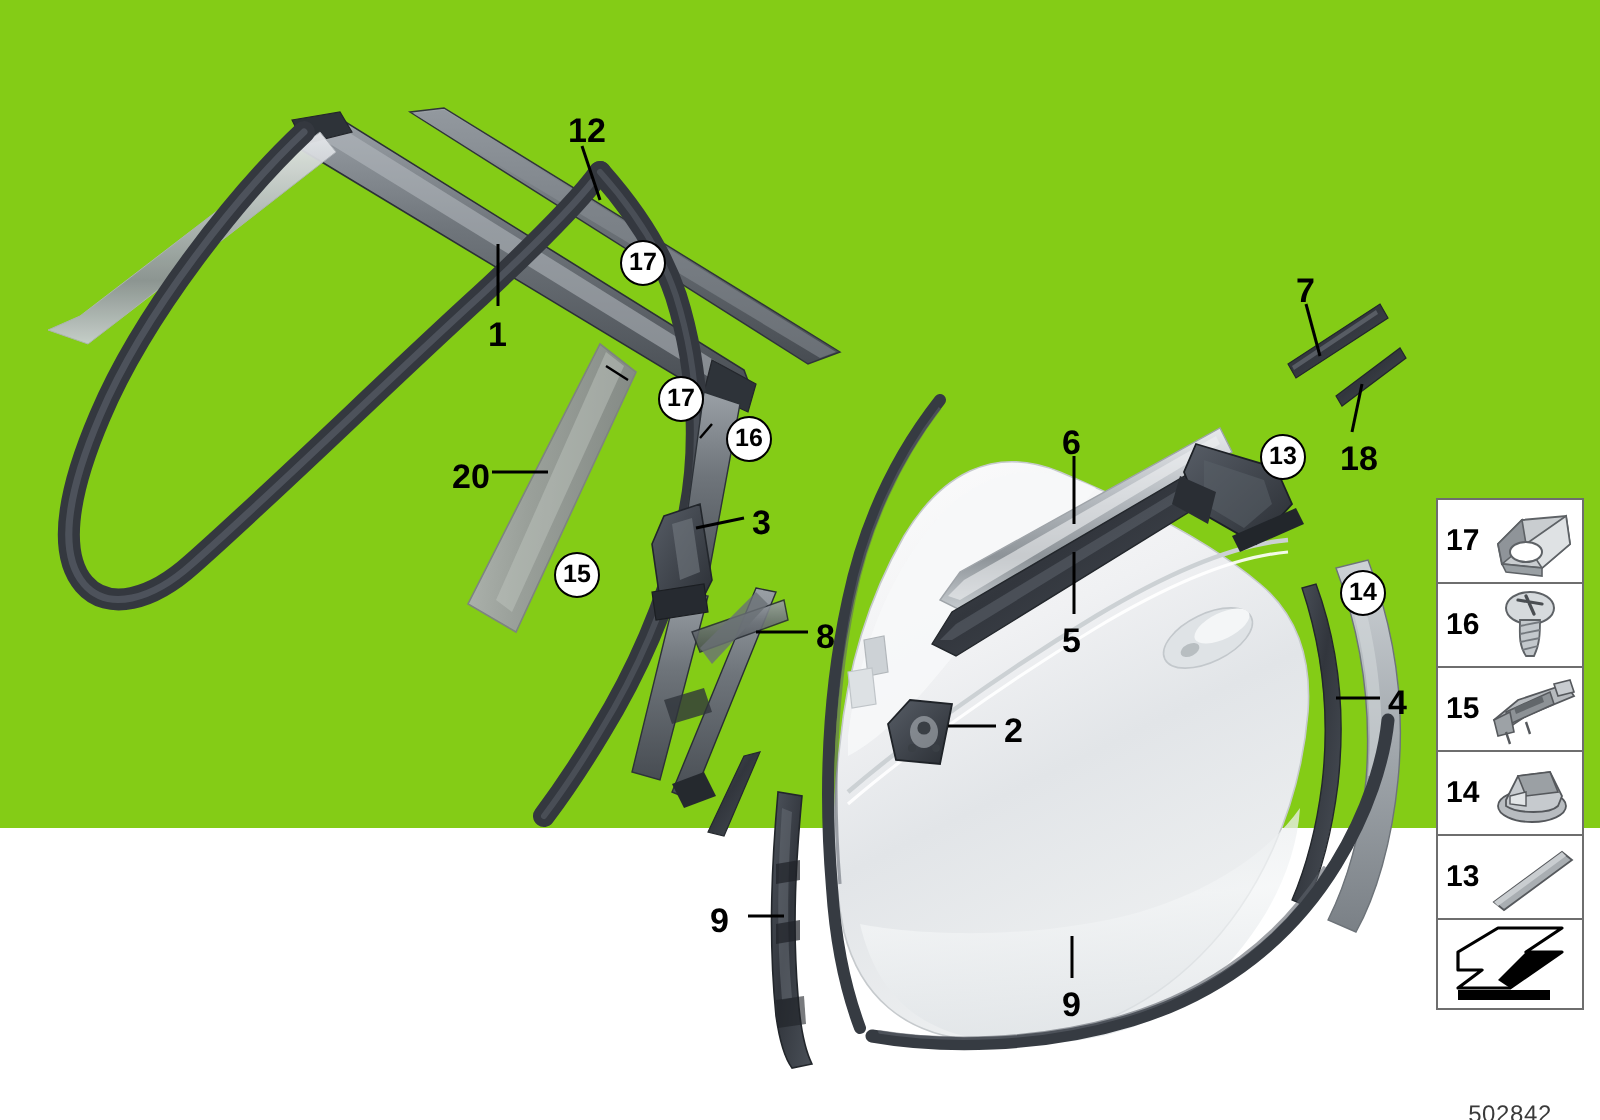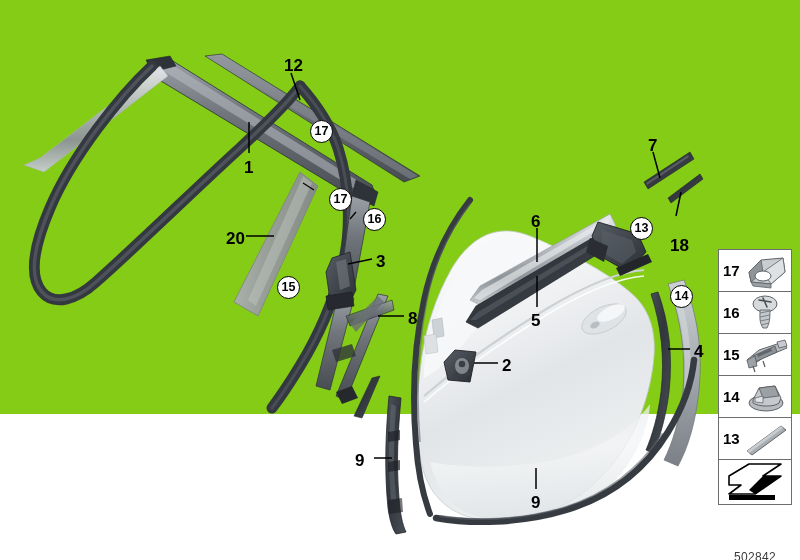--- a/index.html
+++ b/index.html
@@ -357,21 +357,21 @@
   <div class="callout" style="left:244px; top:159px;">1</div>
   <div class="callout" style="left:226px; top:230px;">20</div>
   <div class="callout" style="left:376px; top:253px;">3</div>
   <div class="callout" style="left:408px; top:310px;">8</div>
   <div class="callout" style="left:502px; top:357px;">2</div>
   <div class="callout" style="left:355px; top:452px;">9</div>
   <div class="callout" style="left:531px; top:494px;">9</div>
   <div class="callout" style="left:531px; top:213px;">6</div>
   <div class="callout" style="left:531px; top:312px;">5</div>
   <div class="callout" style="left:648px; top:137px;">7</div>
-  <div class="callout" style="left:670px; top:221px;margin-top:16px;">18</div>
+  <div class="callout" style="left:670px; top:221px;">18</div>
   <div class="callout" style="left:694px; top:343px;">4</div>
 
   <div class="circled" style="left:310px; top:120px;">17</div>
   <div class="circled" style="left:329px; top:188px;">17</div>
   <div class="circled" style="left:363px; top:208px;">16</div>
   <div class="circled" style="left:277px; top:276px;">15</div>
   <div class="circled" style="left:630px; top:217px;">13</div>
   <div class="circled" style="left:670px; top:285px;">14</div>
 
   <div id="legend">

